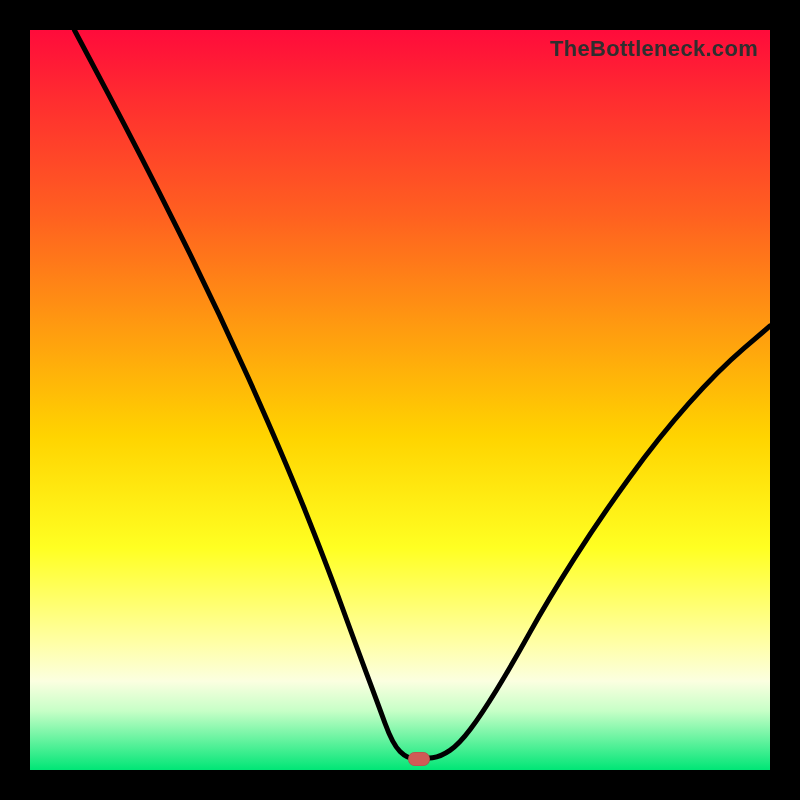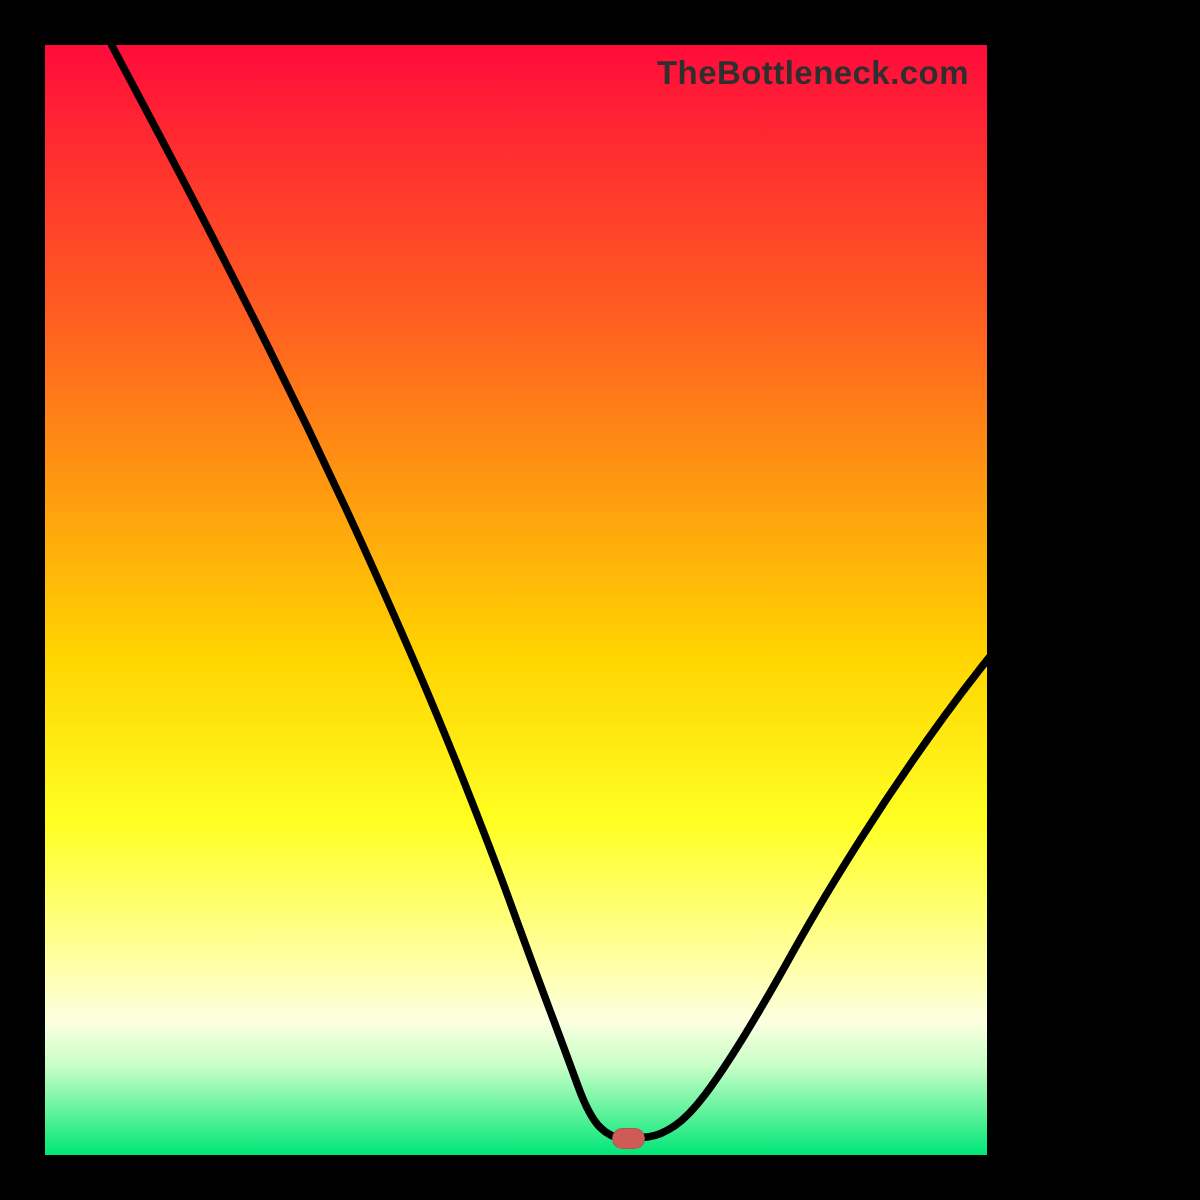--- a/index.html
+++ b/index.html
@@ -13,21 +13,21 @@
   .frame {
     position: relative;
     width: 800px;
     height: 800px;
     background: #000;
   }
   .plot-area {
     position: absolute;
     left: 30px;
     top: 30px;
-    width: 628px;
+    width: 740px;
     height: 740px;
     background: linear-gradient(
       to bottom,
       #ff0b3b 0%,
       #ff2f2f 10%,
       #ff6020 25%,
       #ff9a10 40%,
       #ffd400 55%,
       #ffff22 70%,
       #ffffa8 83%,

